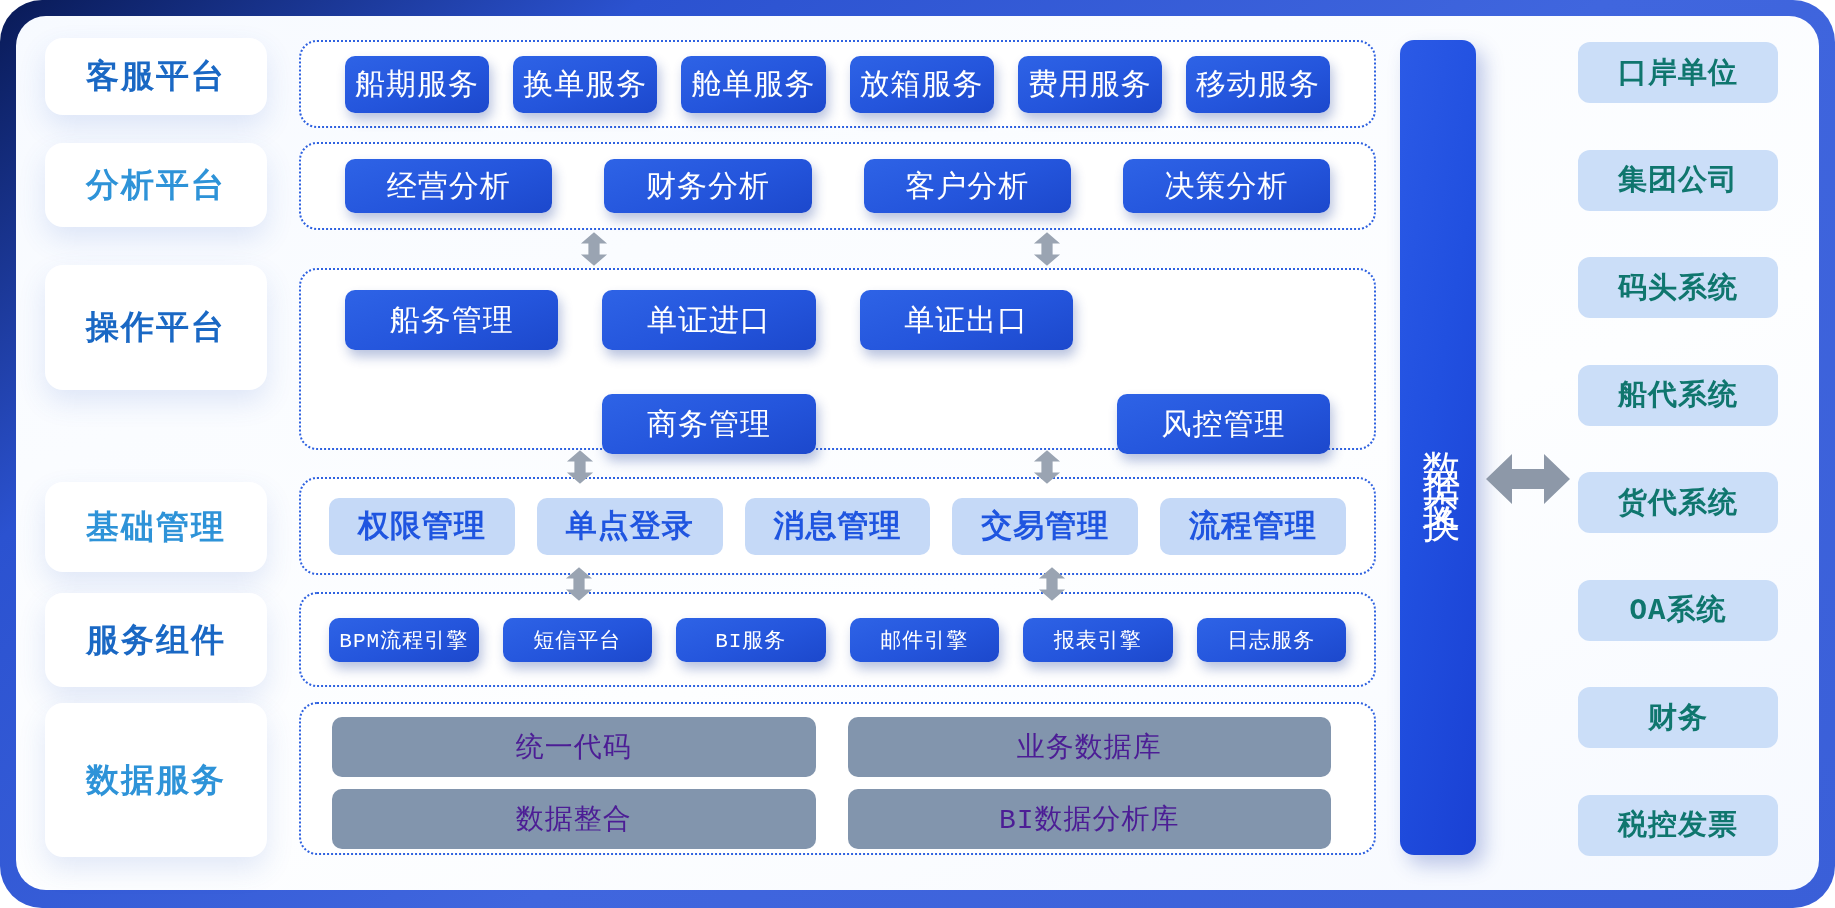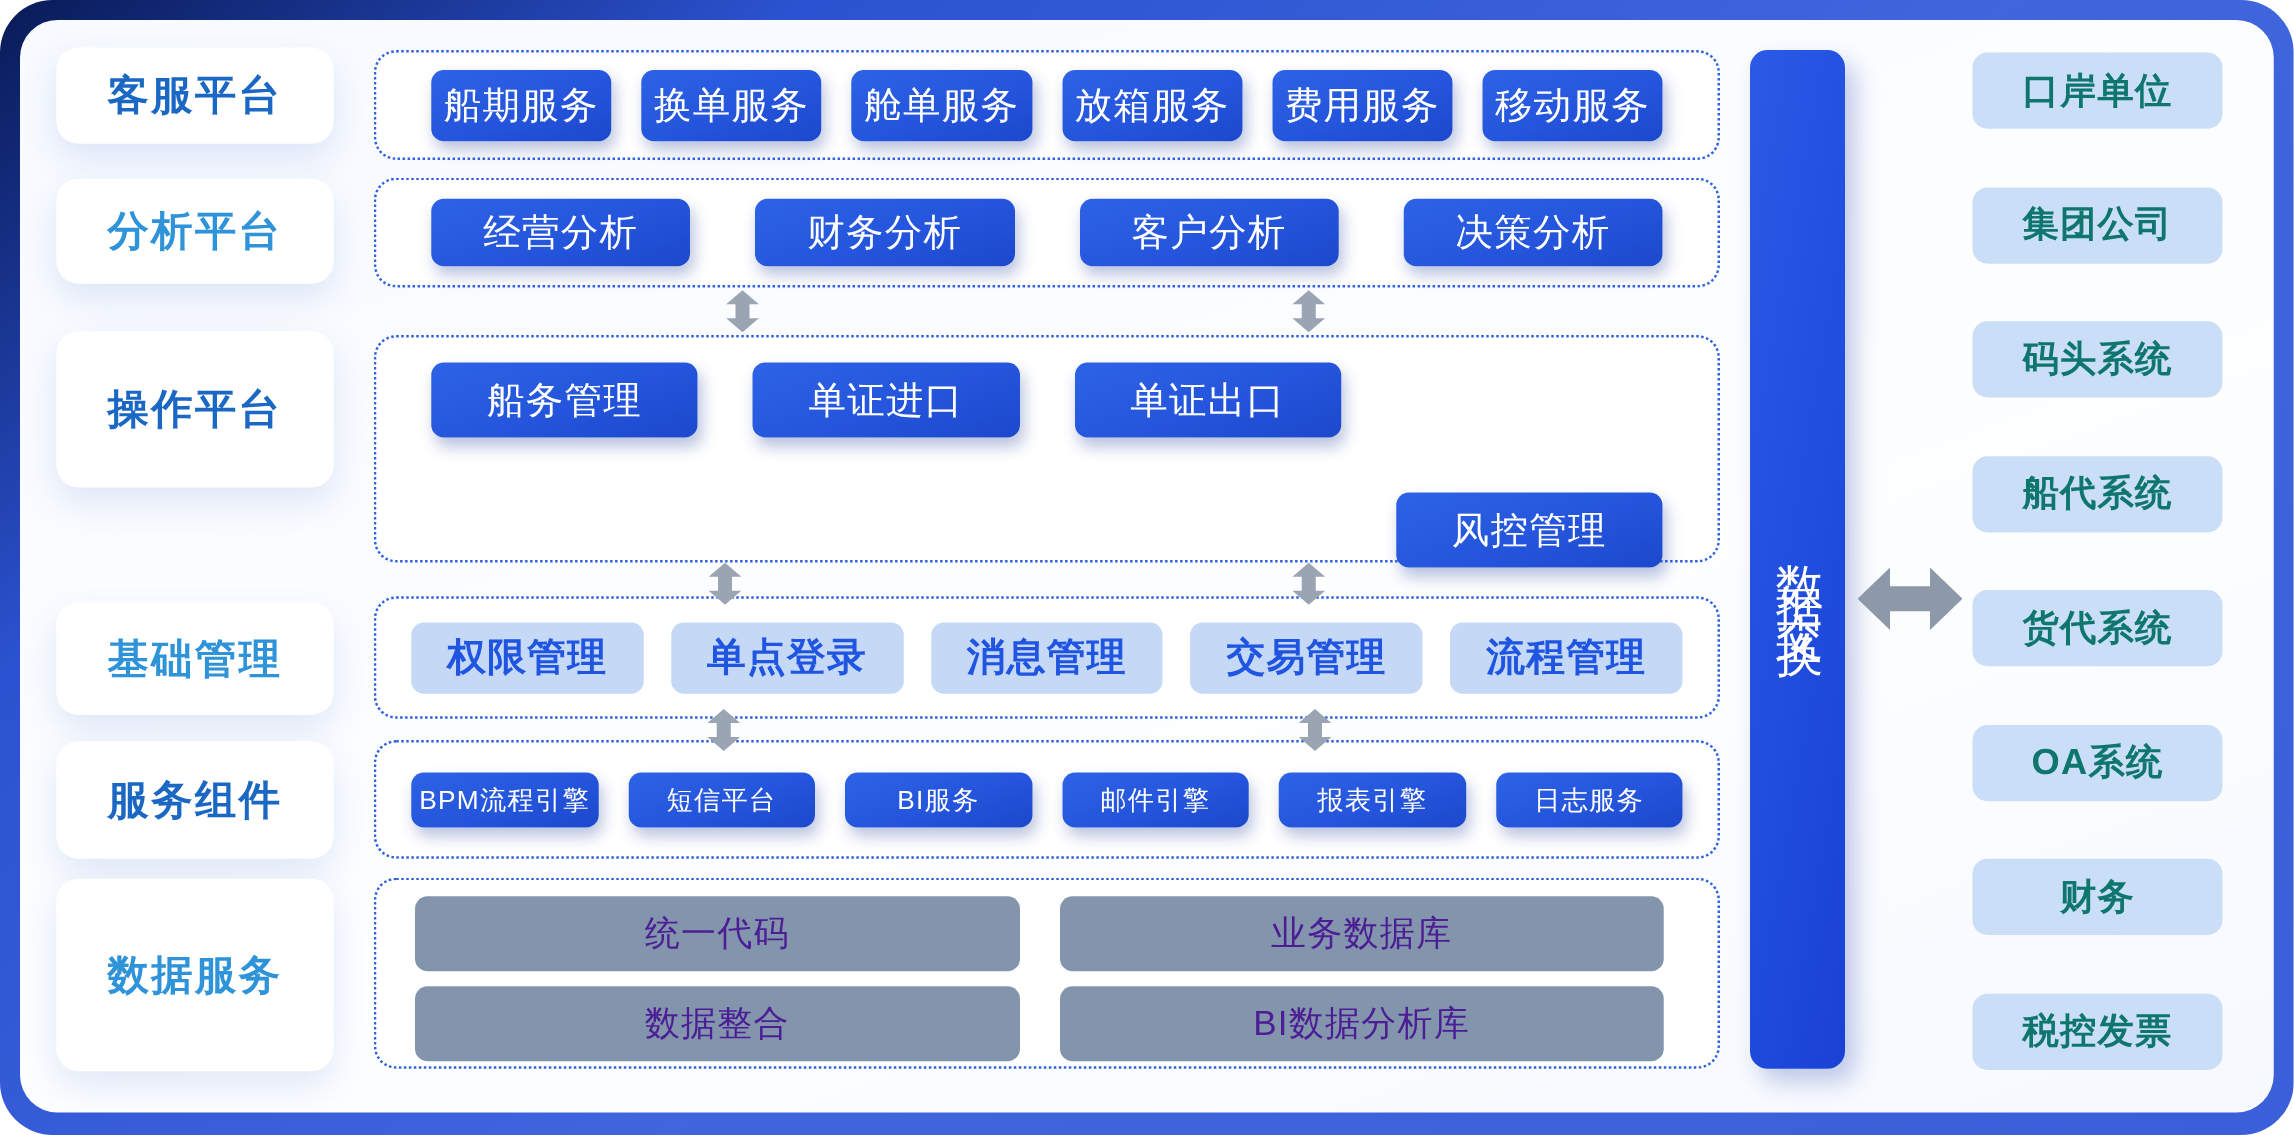--- a/index.html
+++ b/index.html
@@ -1,20 +1,20 @@
 <!DOCTYPE html>
 <html><head>
 <meta charset="utf-8">
 <style>
   html,body{margin:0;padding:0;background:#ffffff;}
   .canvas{
     position:relative;width:1835px;height:908px;box-sizing:border-box;
     border-radius:42px;overflow:hidden;
     background:linear-gradient(140deg,#091a56 0%,#2b52d0 22%,#4066de 55%,#3a5fd8 100%);
-    font-family:Liberation Sans, sans-serif;
+    font-family:Liberation Mono, monospace;
   }
   .inner{
     position:absolute;left:16px;top:16px;right:16px;bottom:18px;
     background:linear-gradient(160deg,#f7faff 0%,#fdfeff 60%,#f6f9ff 100%);
     border-radius:30px;
   }
   
   .side-label{
     position:absolute;left:45px;width:222px;box-sizing:border-box;
     background:#ffffff;border-radius:18px;
@@ -127,20 +127,21 @@
     <div class="btn">经营分析</div>
     <div class="btn">财务分析</div>
     <div class="btn">客户分析</div>
     <div class="btn">决策分析</div>
   </div>
 
   <div class="section s3">
     <div class="btn b-op1">船务管理</div>
     <div class="btn b-op2">单证进口</div>
     <div class="btn b-op3">单证出口</div>
+    <div class="btn b-op4">商务管理</div>
     <div class="btn b-op6">风控管理</div>
   </div>
 
   <div class="section s4">
     <div class="btn-light">权限管理</div>
     <div class="btn-light">单点登录</div>
     <div class="btn-light">消息管理</div>
     <div class="btn-light">交易管理</div>
     <div class="btn-light">流程管理</div>
   </div>

